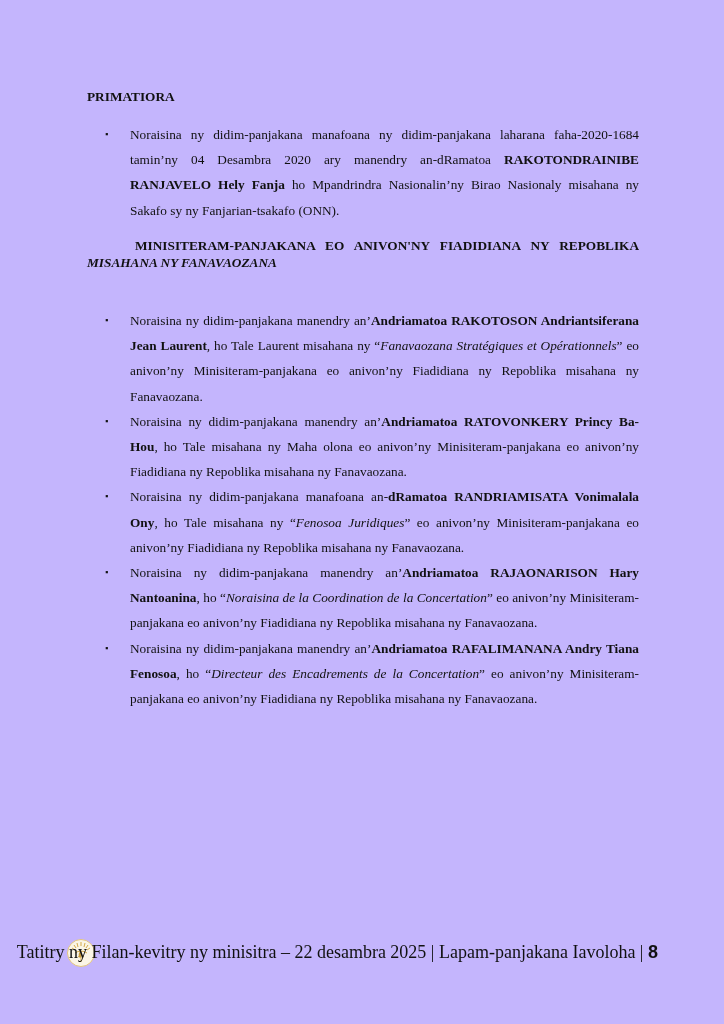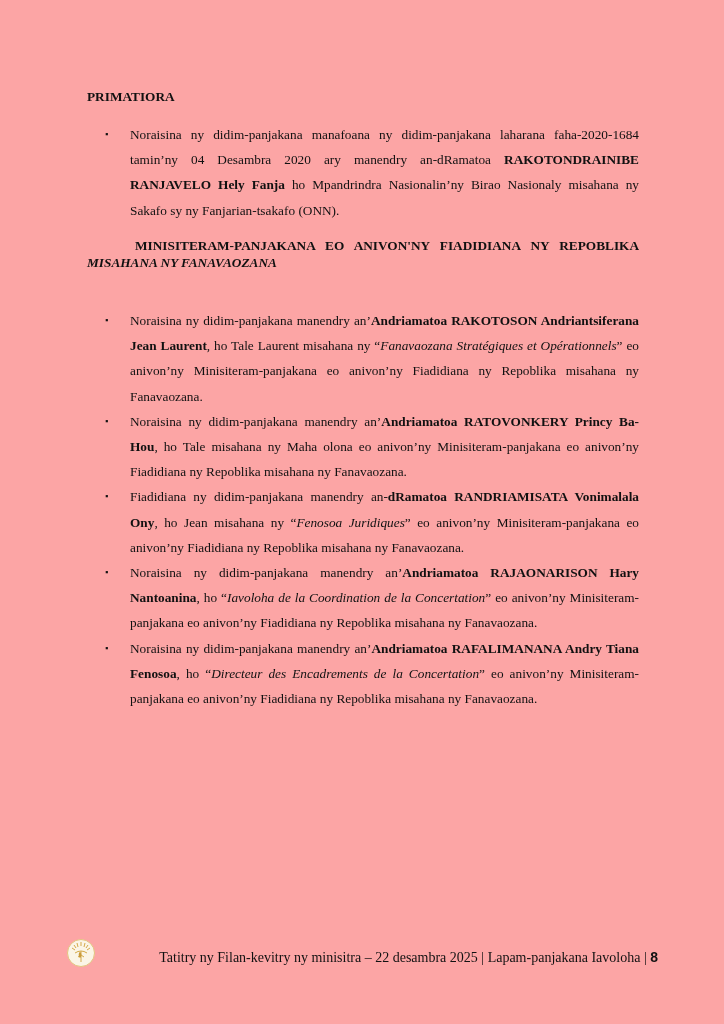--- a/index.html
+++ b/index.html
@@ -1,34 +1,34 @@
 <!DOCTYPE html>
 <html><head>
   <meta charset="utf-8">
   <style>
     html, body { margin: 0; padding: 0; background: #ffffff; }
     body { width: 724px; height: 1024px; position: relative; overflow: hidden;
            font-family: "Liberation Serif", "DejaVu Serif", serif; color: #111; }
-    .page { position: absolute; left: 0; top: 0; width: 724px; height: 1024px; background: #fca5a5; }
+    .page { position: absolute; left: 0; top: 0; width: 724px; height: 1024px; background: #c4b5fd; }
     .heading { position: absolute; left: 87px; width: 552px; font-weight: bold; font-size: 13.3px; line-height: 17px; text-align: justify; text-align-last: left; }
     .h1 { top: 88px; }
     .h2 { top: 237px; }
     .h2 .l1 { display: block; text-align: justify; text-align-last: justify; margin-left: 48px; }
     .h2 .l2 { display: block; font-style: italic; }
     .list { position: absolute; left: 0; width: 724px; margin: 0; padding: 0; list-style: none; }
     .item { position: relative; padding-left: 130px; width: 509px; font-size: 13.3px; line-height: 25.2px; text-align: justify; margin: 0; }
     .bullet { position: absolute; left: 105px; top: 0; font-size: 9px; line-height: 25.2px; }
     .l1-list { top: 122px; }
     .l2-list { top: 308px; }
     .l2-list .item { margin-bottom: 0; }
     b { font-weight: bold; }
     i { font-style: italic; }
     .footer { position: absolute; top: 938px; left: 0; width: 724px; height: 24px; }
     .footer-logo { position: absolute; left: 66px; top: 0px; width: 30px; height: 30px; }
-    .footer-text { position: absolute; right: 66px; top: 11px; font-size: 14px; white-space: nowrap; }
+    .footer-text { position: absolute; right: 66px; top: 4px; font-size: 18px; white-space: nowrap; }
     .footer-text .pg { font-weight: bold; font-family: "Liberation Sans", sans-serif; }
   </style>
 </head>
 <body>
 
 <div class="page">
 
   <div class="heading h1">PRIMATIORA</div>
 
   <ul class="list l1-list">
@@ -47,25 +47,25 @@
     <li class="item">
       <span class="bullet">▪</span>
       <span>Noraisina ny didim-panjakana manendry an’</span><b>Andriamatoa RAKOTOSON Andriantsiferana Jean Laurent</b><span>, ho Tale Laurent misahana ny “</span><i>Fanavaozana Stratégiques et Opérationnels</i><span>” eo anivon’ny Minisiteram-panjakana eo anivon’ny Fiadidiana ny Repoblika misahana ny Fanavaozana.</span>
     </li>
     <li class="item">
       <span class="bullet">▪</span>
       <span>Noraisina ny didim-panjakana manendry an’</span><b>Andriamatoa RATOVONKERY Princy Ba-Hou</b><span>, ho Tale misahana ny Maha olona eo anivon’ny Minisiteram-panjakana eo anivon’ny Fiadidiana ny Repoblika misahana ny Fanavaozana.</span>
     </li>
     <li class="item">
       <span class="bullet">▪</span>
-      <span>Fiadidiana ny didim-panjakana manendry an-</span><b>dRamatoa RANDRIAMISATA Vonimalala Ony</b><span>, ho Jean misahana ny “</span><i>Fenosoa Juridiques</i><span>” eo anivon’ny Minisiteram-panjakana eo anivon’ny Fiadidiana ny Repoblika misahana ny Fanavaozana.</span>
+      <span>Noraisina ny didim-panjakana manafoana an-</span><b>dRamatoa RANDRIAMISATA Vonimalala Ony</b><span>, ho Tale misahana ny “</span><i>Fenosoa Juridiques</i><span>” eo anivon’ny Minisiteram-panjakana eo anivon’ny Fiadidiana ny Repoblika misahana ny Fanavaozana.</span>
     </li>
     <li class="item">
       <span class="bullet">▪</span>
-      <span>Noraisina ny didim-panjakana manendry an’</span><b>Andriamatoa RAJAONARISON Hary Nantoanina</b><span>, ho “</span><i>Iavoloha de la Coordination de la Concertation</i><span>” eo anivon’ny Minisiteram-panjakana eo anivon’ny Fiadidiana ny Repoblika misahana ny Fanavaozana.</span>
+      <span>Noraisina ny didim-panjakana manendry an’</span><b>Andriamatoa RAJAONARISON Hary Nantoanina</b><span>, ho “</span><i>Noraisina de la Coordination de la Concertation</i><span>” eo anivon’ny Minisiteram-panjakana eo anivon’ny Fiadidiana ny Repoblika misahana ny Fanavaozana.</span>
     </li>
     <li class="item">
       <span class="bullet">▪</span>
       <span>Noraisina ny didim-panjakana manendry an’</span><b>Andriamatoa RAFALIMANANA Andry Tiana Fenosoa</b><span>, ho “</span><i>Directeur des Encadrements de la Concertation</i><span>” eo anivon’ny Minisiteram-panjakana eo anivon’ny Fiadidiana ny Repoblika misahana ny Fanavaozana.</span>
     </li>
   </ul>
 
   <div class="footer">
     <svg class="footer-logo" viewBox="0 0 30 30">
       <circle cx="15" cy="15" r="13.5" fill="#fbf5e6" stroke="#e3c57f" stroke-width="1"></circle>

